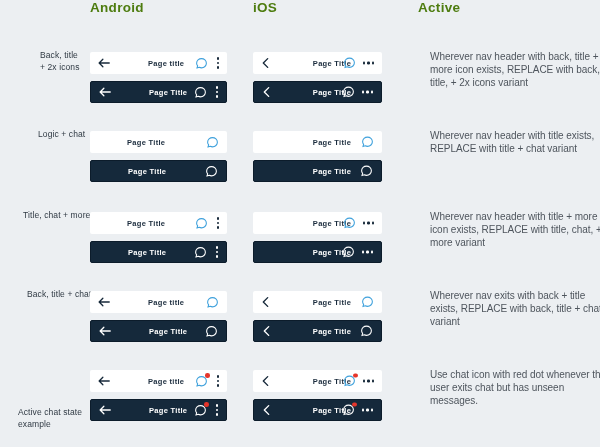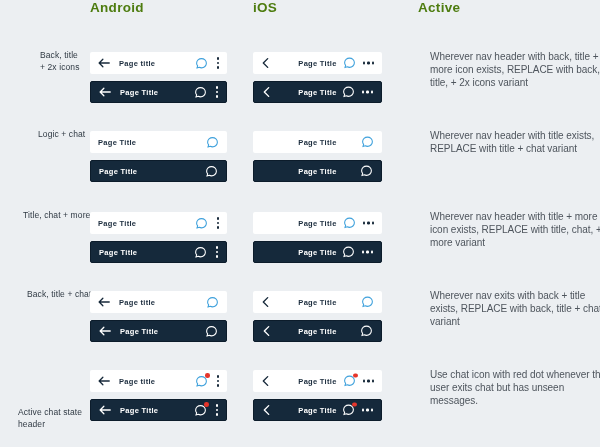--- a/index.html
+++ b/index.html
@@ -28,21 +28,21 @@
   .bar{
     position:absolute;height:22px;box-sizing:border-box;border-radius:2px;
     display:flex;align-items:center;
   }
   .bar.android{left:90px;width:137px;padding:0 8px;}
   .bar.ios{left:253px;width:129px;justify-content:center;}
   .bar.b-light{top:0;background:#FFFFFF;color:#17293A;}
   .bar.b-dark{top:29px;background:#15293B;color:#FFFFFF;border:1px solid #0C1C2B;}
 
   .bar-title{
-    font-size:7.5px;font-weight:700;letter-spacing:.3px;white-space:nowrap;
+    font-size:7.5px;font-weight:700;letter-spacing:.3px;white-space:nowrap;margin-left:29px;
   }
   .bar.b-light .bar-title{color:#1B2C3D;}
   .bar.b-dark .bar-title{color:#FFFFFF;}
 
   .icon{display:flex;align-items:center;justify-content:center;line-height:0;}
   .bar.android .icon.back{margin-right:9px;}
   .bar.ios .icon.back{position:absolute;left:9px;top:50%;transform:translateY(-50%);}
   .bar.ios .right-group{position:absolute;right:8px;top:50%;transform:translateY(-50%);display:flex;align-items:center;gap:7px;}
   .bar.android .icon.more{margin-left:9px;}
   .flex-spacer{flex:1;}
@@ -391,21 +391,21 @@
       </span>
     </div>
 
     <div class="logic-text">Wherever nav exits with back + title exists, REPLACE with back, title + chat variant</div>
   </div>
 
   <div class="row has-dot" style="top: 370px;">
 
     <div class="row-label" style="left: 18px; margin-top: 39px;">
       <div>Active chat state</div>
-      <div>header</div>
+      <div>example</div>
     </div>
 
     <div class="bar android b-light">
       <span class="icon back">
         <svg width="12" height="10" viewBox="0 0 16 12" fill="none" stroke="currentColor" stroke-width="1.7" stroke-linecap="round" stroke-linejoin="round">
             <path d="M6.5 1 L1.5 6 L6.5 11 M1.8 6 H15"></path>
           </svg>
       </span>
       <span class="bar-title">Page title</span>
       <span class="flex-spacer"></span>

